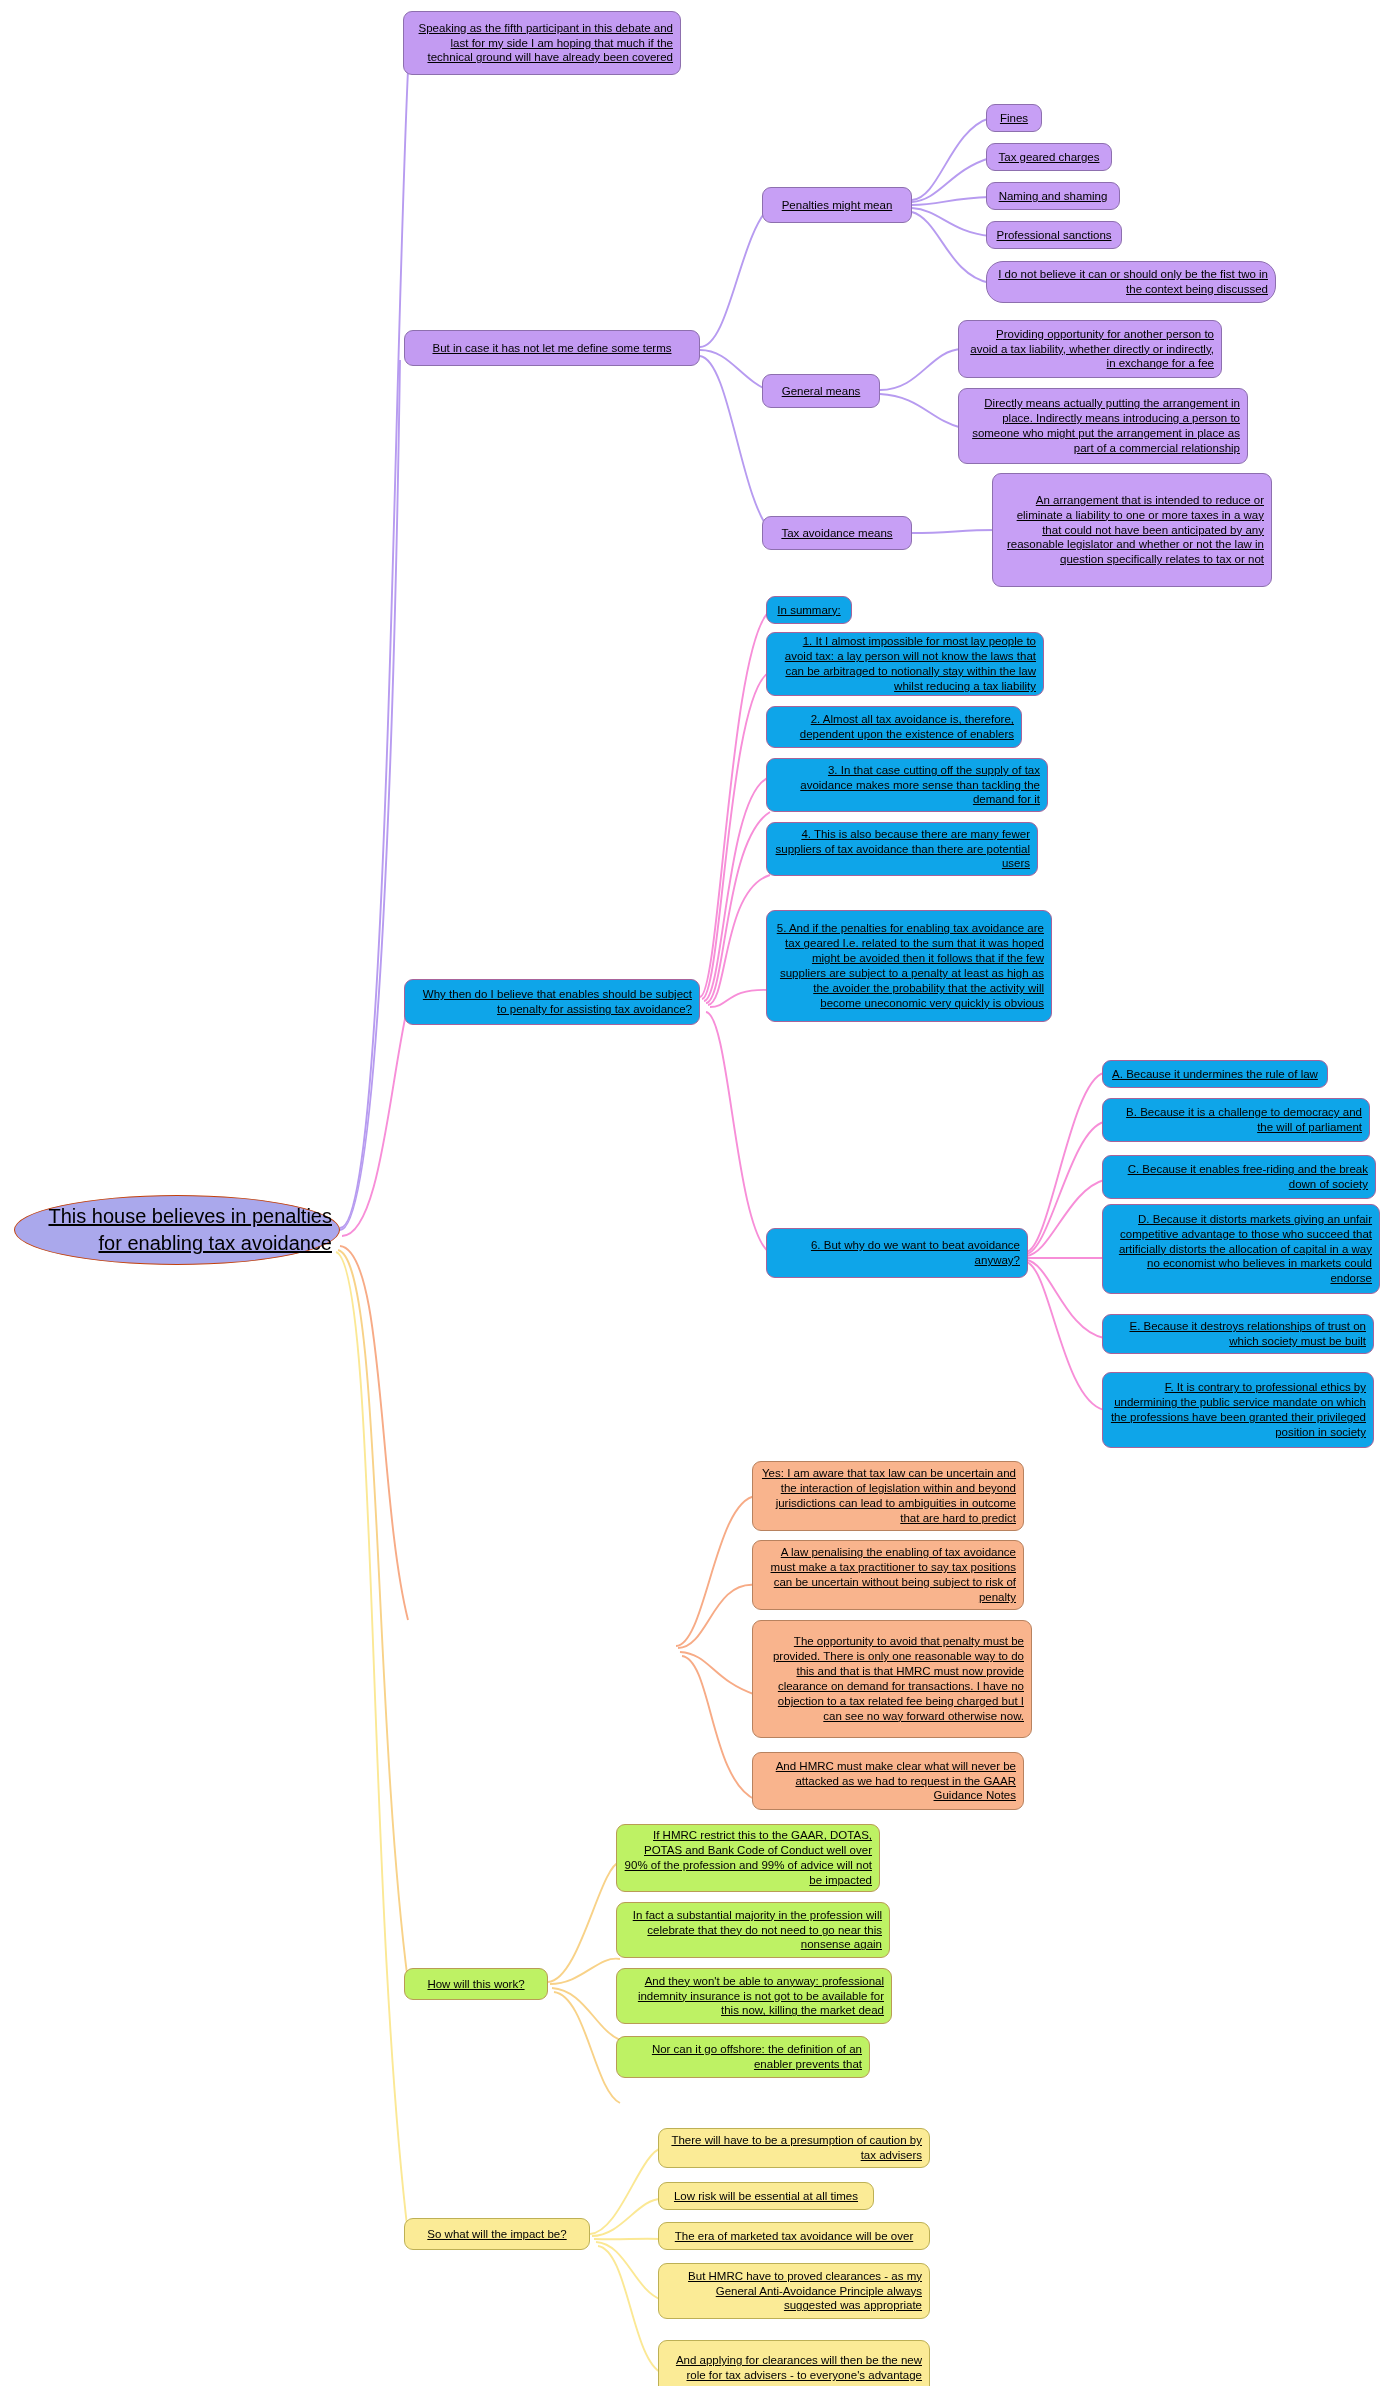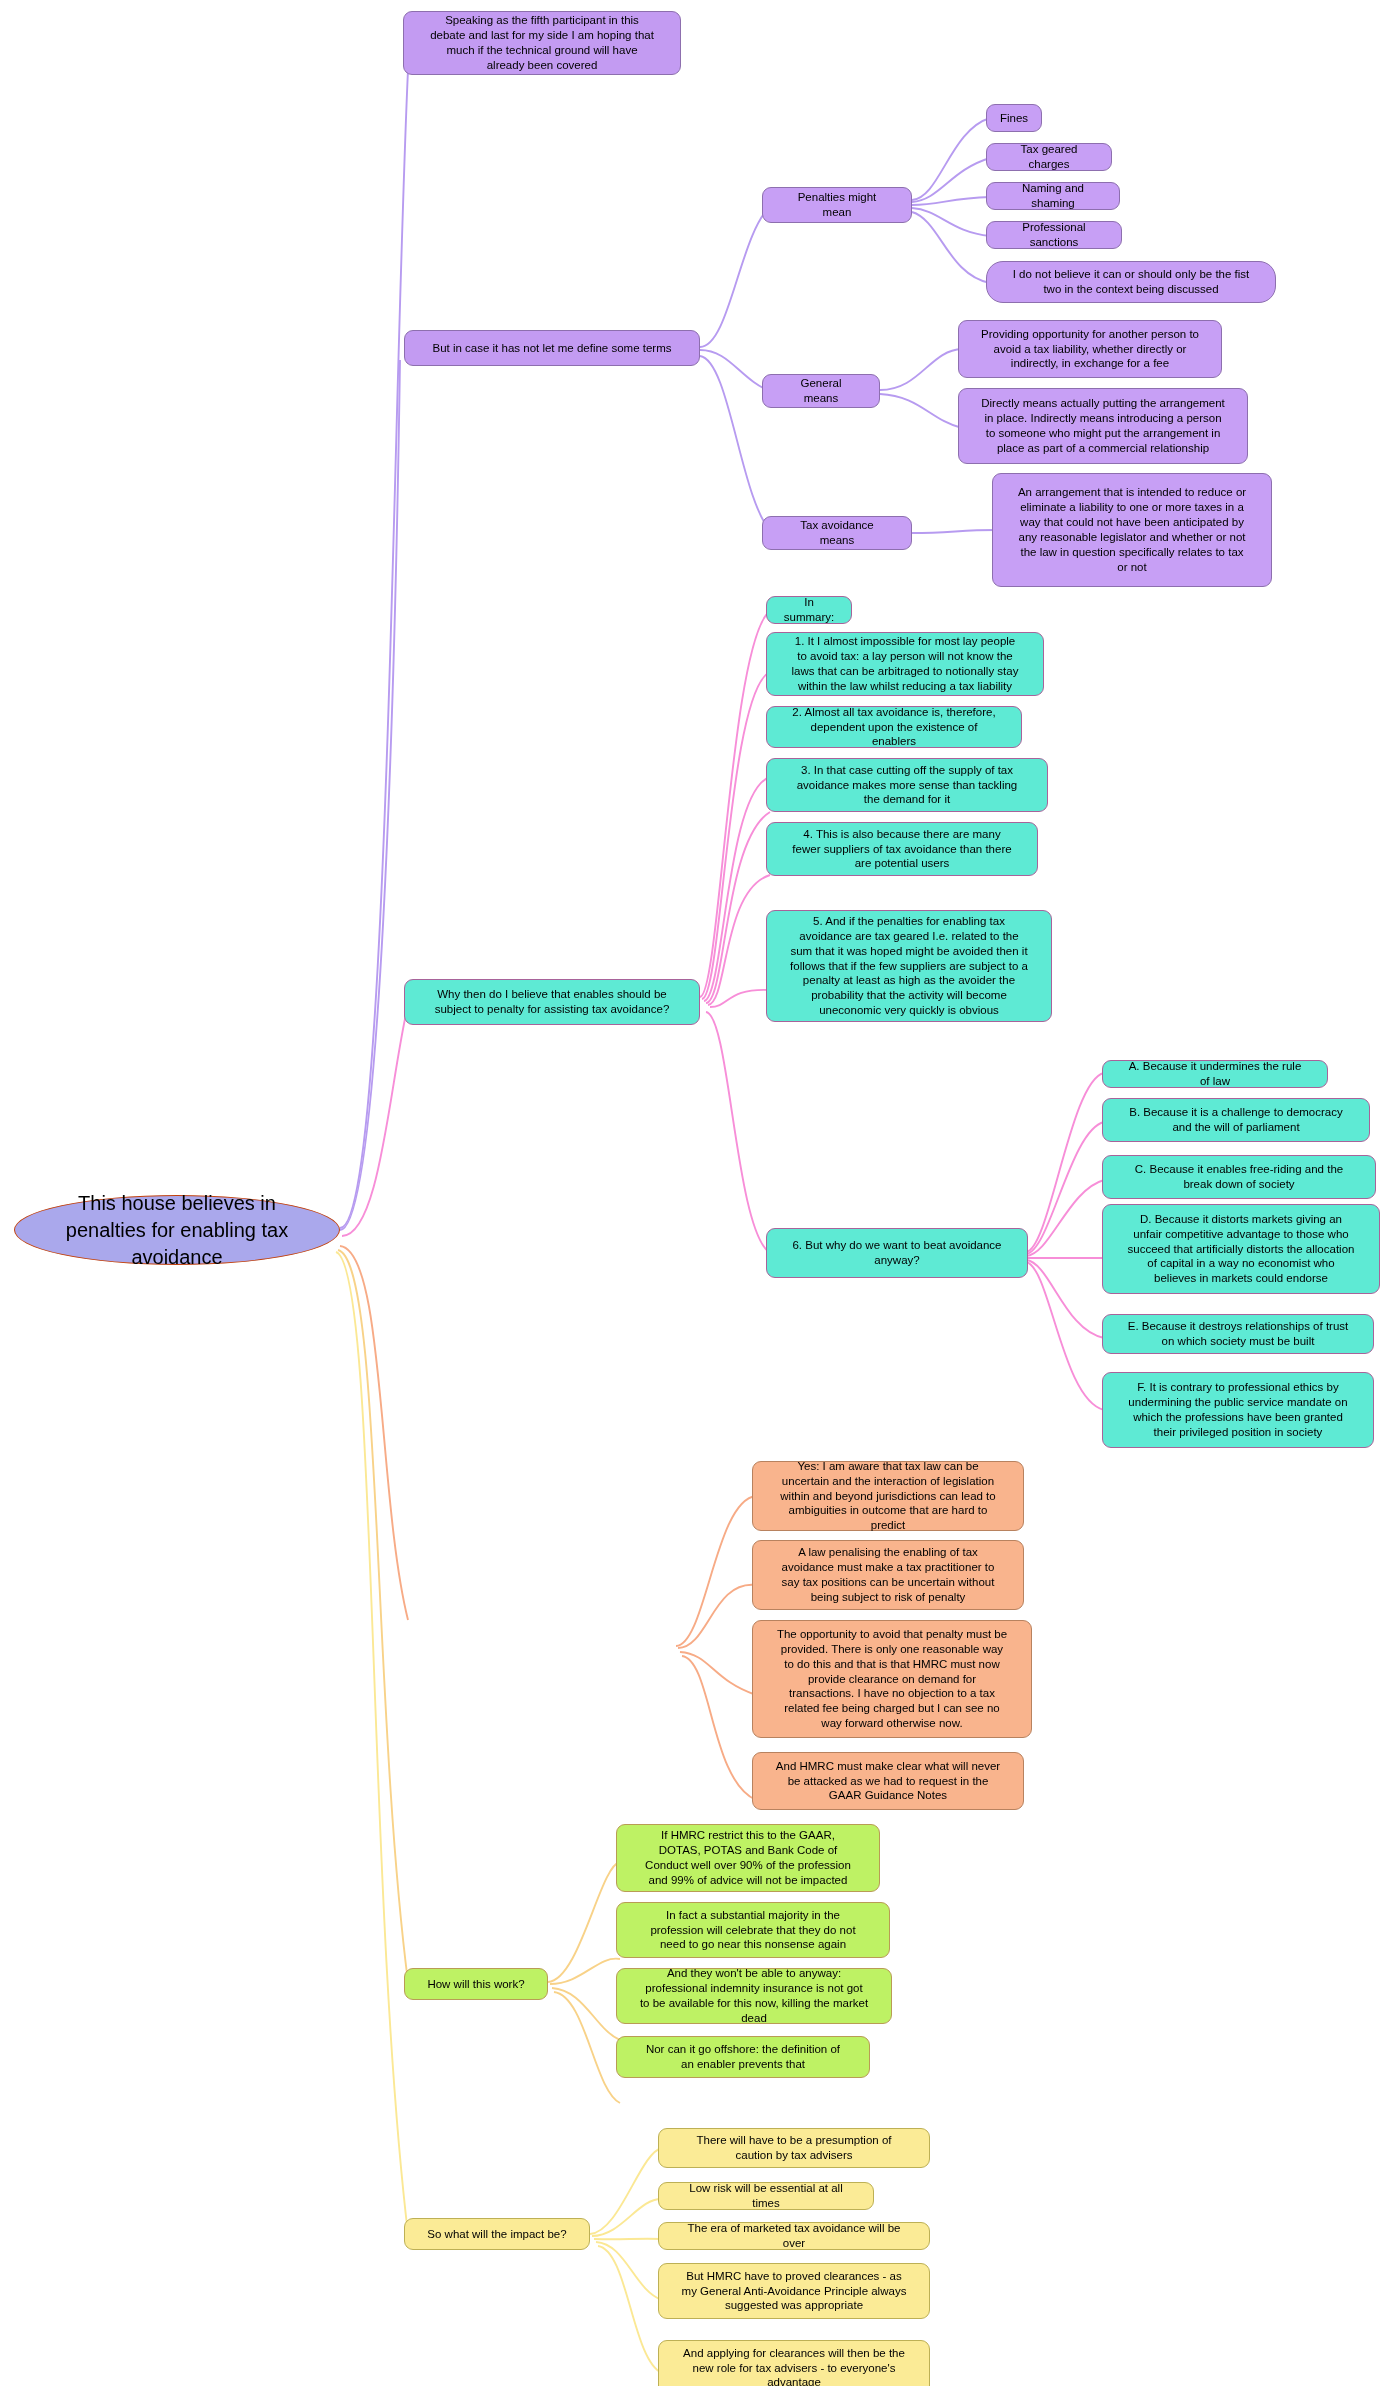--- a/index.html
+++ b/index.html
@@ -1,25 +1,25 @@
 <!DOCTYPE html>
 <html><head>
 <meta charset="utf-8">
 <style>
   html,body{margin:0;padding:0;background:#ffffff;}
   body{font-family:"Liberation Sans",sans-serif;}
   #canvas{position:relative;width:1386px;height:2386px;overflow:hidden;background:#fff;}
   #links{position:absolute;left:0;top:0;width:1386px;height:2386px;pointer-events:none;}
   .node{position:absolute;box-sizing:border-box;display:flex;align-items:center;justify-content:center;
-         text-align:center;border-radius:9px;border:1px solid #7a6b8a;
-         font-size:11.5px;line-height:1.30;color:#000;padding:4px 22px;}
+         text-align:right;border-radius:9px;border:1px solid #7a6b8a;
+         font-size:11.5px;line-height:1.30;color:#000;padding:4px 7px;text-decoration:underline;}
   .node.root{border-radius:50%;border:1px solid #c2410c;font-size:20px;line-height:1.35;}
   .lvl-purple{background:#c39bf2;border-color:#8d6fae;}
   .lvl-purple2{background:#c79ff5;border-color:#8d6fae;}
-  .lvl-pink{background:#5eead4;border-color:#a8639a;}
+  .lvl-pink{background:#0ea5e9;border-color:#a8639a;}
   .lvl-orange{background:#f9b48d;border-color:#b8825f;}
   .lvl-amber{background:#bef264;border-color:#b99c55;}
   .lvl-yellow{background:#fbeb96;border-color:#bdb055;}
   .root{background:#aaa8ec;}
 </style>
 </head>
 <body>
 
 <div id="canvas">
 

